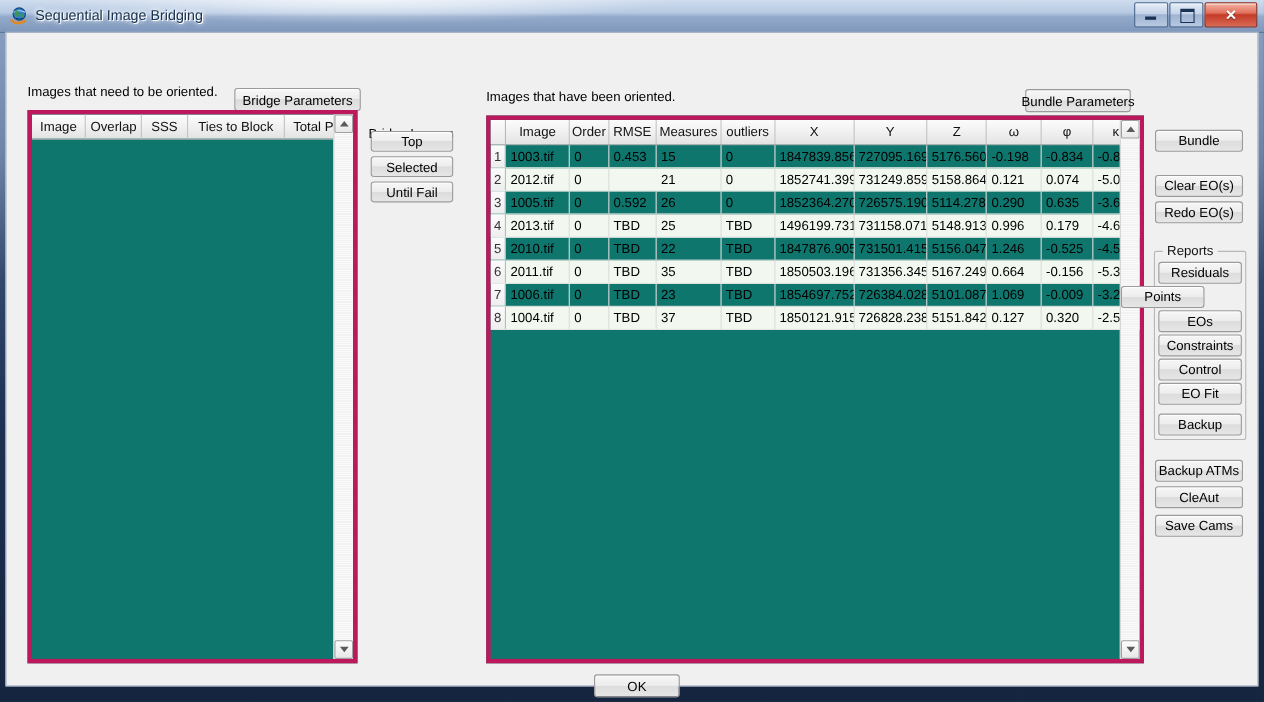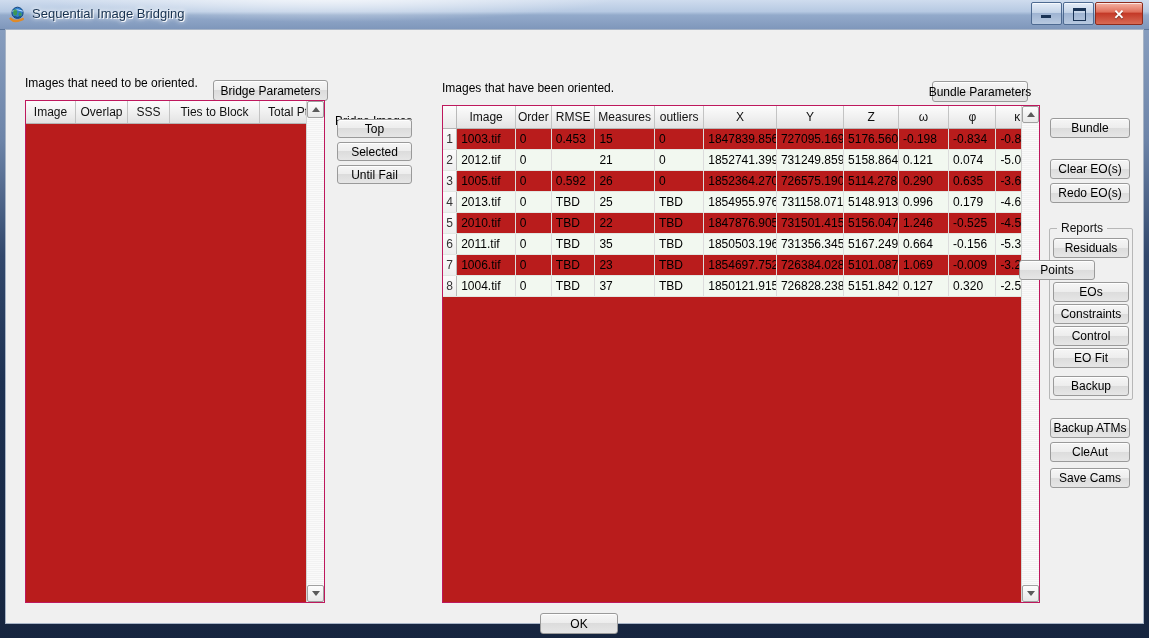--- a/index.html
+++ b/index.html
@@ -71,21 +71,21 @@
     border:1px solid #9a9a9a;border-radius:3px;
     font-size:12px;color:#000;
     display:flex;align-items:center;justify-content:center;
     cursor:default;white-space:nowrap;
     box-shadow:inset 0 1px 0 rgba(255,255,255,.85);
   }
 
   
   .panel{
     position:absolute;box-sizing:border-box;
-    background:#b91c1c;border:1px solid #be185d;
+    background:#0f766e;border:4px solid #be185d;
     overflow:hidden;
   }
   .grid-head{
     display:flex;height:23px;box-sizing:border-box;
     background:linear-gradient(to bottom,#fcfcfc 0%,#f0f0f0 52%,#e3e3e3 100%);
     border-bottom:1px solid #b5b5b5;
   }
   .grid-head .hc{
     box-sizing:border-box;
     border-right:1px solid #c3c3c3;
@@ -266,21 +266,21 @@
             <div class="cell" style="width: 50px;">0.635</div>
             <div class="cell" style="width: 45px;">-3.601</div>
           </div>
           <div class="grid-row alt">
             <div class="cell rowno" style="width: 15px;">4</div>
             <div class="cell" style="width: 62px;">2013.tif</div>
             <div class="cell" style="width: 38px;">0</div>
             <div class="cell" style="width: 46px;">TBD</div>
             <div class="cell" style="width: 63px;">25</div>
             <div class="cell" style="width: 52px;">TBD</div>
-            <div class="cell" style="width: 77px;">1854955.976</div>
+            <div class="cell" style="width: 77px;">1496199.731</div>
             <div class="cell" style="width: 71px;">731158.071</div>
             <div class="cell" style="width: 58px;">5148.913</div>
             <div class="cell" style="width: 53px;">0.996</div>
             <div class="cell" style="width: 50px;">0.179</div>
             <div class="cell" style="width: 45px;">-4.646</div>
           </div>
           <div class="grid-row">
             <div class="cell rowno" style="width: 15px;">5</div>
             <div class="cell" style="width: 62px;">2010.tif</div>
             <div class="cell" style="width: 38px;">0</div>

